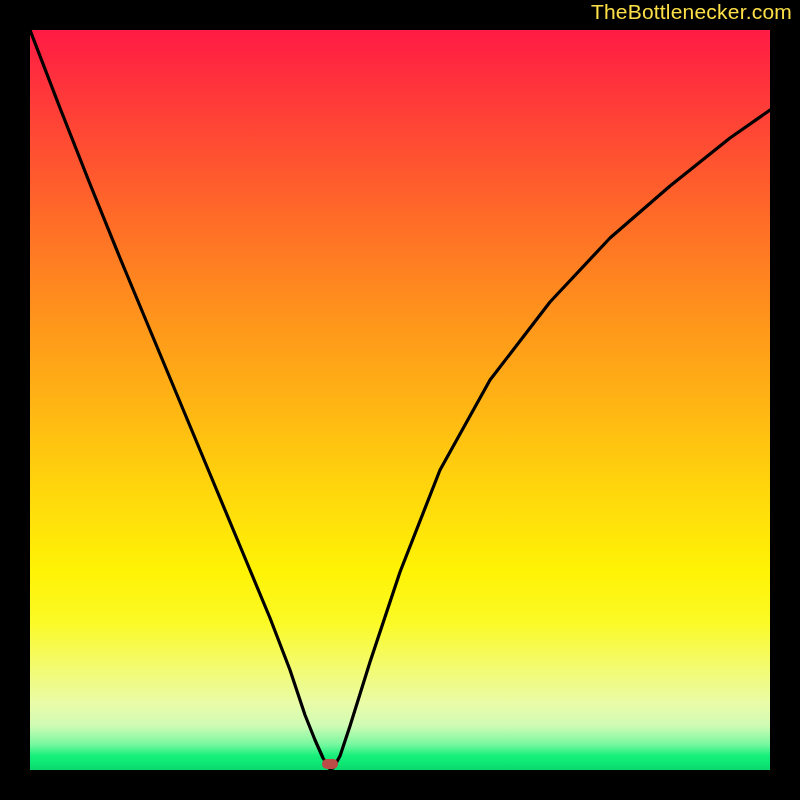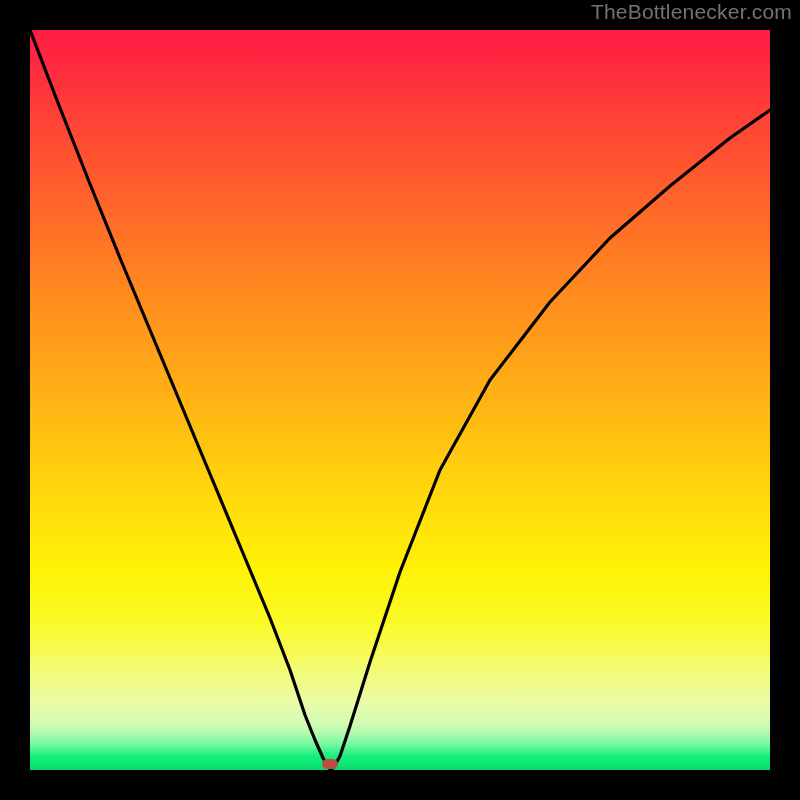--- a/index.html
+++ b/index.html
@@ -63,21 +63,21 @@
     border-radius: 5px;
     background: #bb4c46;
     transform: translate(-50%, -50%);
   }
   .watermark {
     position: absolute;
     top: 0;
     right: 8px;
     font-family: Arial, Helvetica, sans-serif;
     font-size: 21px;
-    color: #737373;
+    color: #fde047;
     letter-spacing: 0.2px;
   }
 </style>
 </head>
 <body>
 
 <div class="outer">
   <div class="watermark">TheBottlenecker.com</div>
   <div class="plot">
     <div class="gradient"></div>

